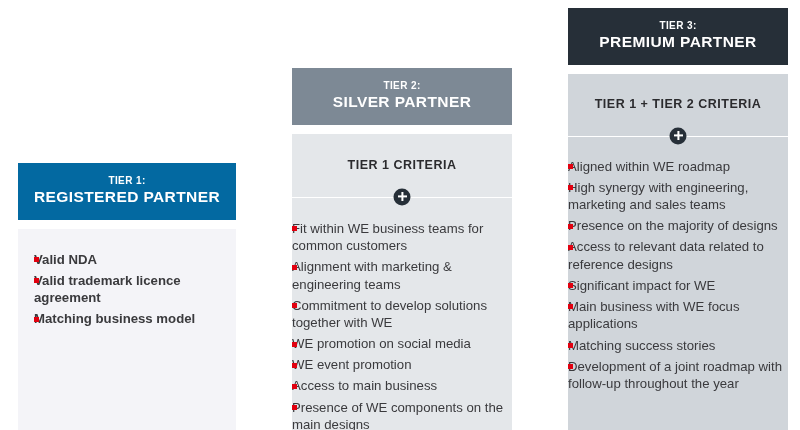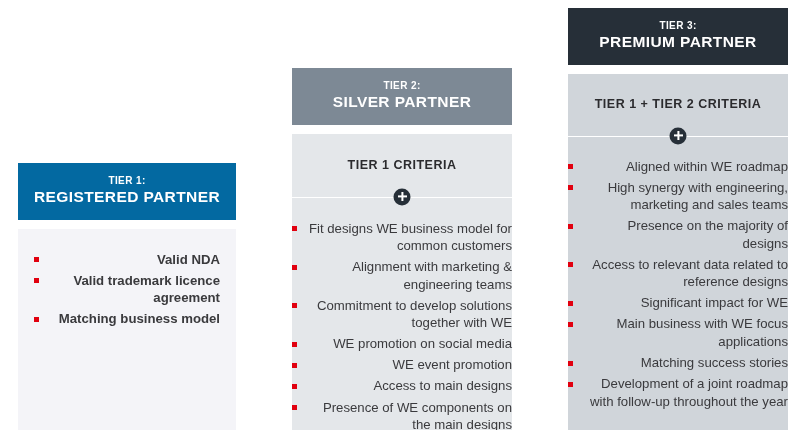--- a/index.html
+++ b/index.html
@@ -109,26 +109,24 @@
   }
 
   
   ul.bullets {
     list-style: none;
     margin: 0;
     padding: 0;
   }
   ul.bullets li {
     position: relative;
-    padding-left: 14px;
     margin-bottom: 3.5px;
     font-size: 13.2px;
     line-height: 1.33;
     color: #3a3a3d;
-    text-align: right;
   }
   ul.bullets li::before {
     content: "";
     position: absolute;
     left: 0;
     top: 6.5px;
     width: 5px;
     height: 5px;
     background: #e1000f;
   }
@@ -161,26 +159,26 @@
       <span class="l1">TIER 2:</span>
       <span class="l2">SILVER PARTNER</span>
     </div>
     <div class="panel" id="panel-tier2">
       <div class="criteria-caption">TIER 1 CRITERIA</div>
       <div class="plus-divider">
         <div class="rule"></div>
         <div class="plus-circle"></div>
       </div>
       <ul class="bullets list-pad" id="list-tier2">
-        <li>Fit designs WE business model for common customers</li>
+        <li>Fit within WE business teams for common customers</li>
         <li>Alignment with marketing &amp; engineering teams</li>
         <li>Commitment to develop solutions together with WE</li>
         <li>WE promotion on social media</li>
         <li>WE event promotion</li>
-        <li>Access to main designs</li>
+        <li>Access to main business</li>
         <li>Presence of WE components on the main designs</li>
       </ul>
     </div>
   </div>
 
   <div class="col" id="col-tier3">
     <div class="banner" id="banner-tier3">
       <span class="l1">TIER 3:</span>
       <span class="l2">PREMIUM PARTNER</span>
     </div>

